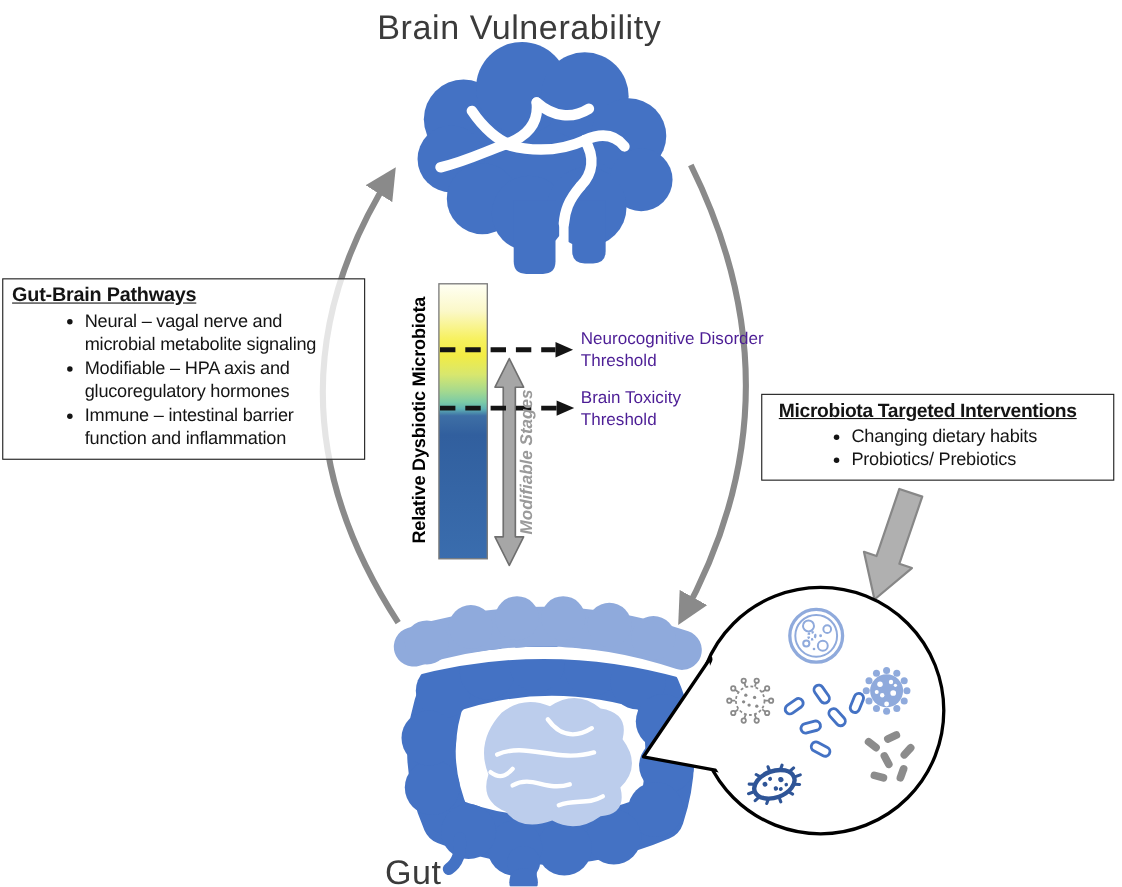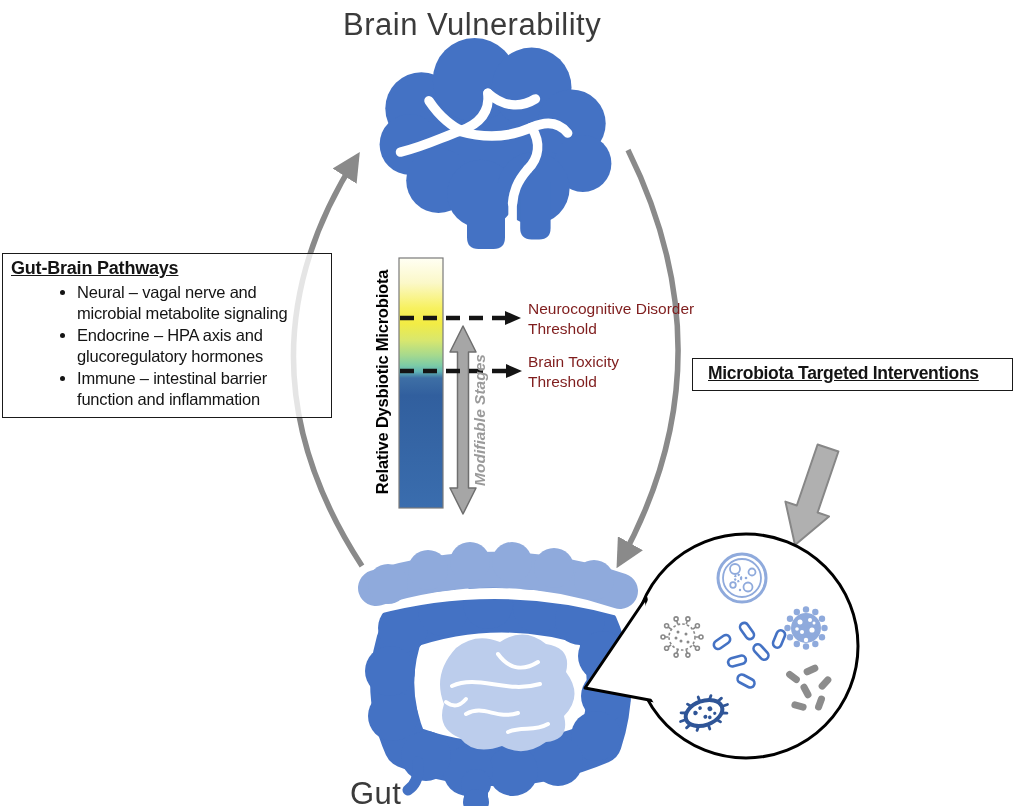--- a/index.html
+++ b/index.html
@@ -25,21 +25,21 @@
     letter-spacing:-0.2px;white-space:nowrap;
   }
   .info-box ul{
     margin:3px 0 0 0;padding:0 0 0 24px;list-style:disc;
   }
   .info-box li{
     font-size:16.5px;line-height:1.3;letter-spacing:-0.2px;margin-left:42px;
   }
   .box-interventions .box-title{font-size:17.5px;letter-spacing:-0.3px;}
   .threshold-label{
-    font-size:15.5px;line-height:1.28;color:#7f1d1d;white-space:nowrap;
+    font-size:15.5px;line-height:1.28;color:#4c1d95;white-space:nowrap;
   }
   .v-label{
     transform:translate(-50%,-50%) rotate(-90deg);
     white-space:nowrap;
   }
   .axis-label{
     font-weight:700;font-size:16.5px;letter-spacing:-0.2px;color:#000;
   }
   .modifiable-label{
     font-weight:700;font-style:italic;font-size:15.5px;color:#9a9a9a;
@@ -274,27 +274,31 @@
       </g>
     </g>
   </svg>
 
   <div class="abs big-label title" style="left:343px;top:7px;">Brain Vulnerability</div>
 
   <div class="abs info-box box-pathways" style="left:2px;top:253px;width:330px;">
     <div class="box-title">Gut-Brain Pathways</div>
     <ul>
         <li>Neural – vagal nerve and microbial metabolite signaling</li>
-        <li>Endocrine – HPA axis and glucoregulatory hormones</li>
+        <li>Modifiable – HPA axis and glucoregulatory hormones</li>
         <li>Immune – intestinal barrier function and inflammation</li>
       </ul>
   </div>
 
   <div class="abs info-box box-interventions" style="left:692px;top:358px;width:321px;padding-left:15px;">
     <div class="box-title">Microbiota Targeted Interventions</div>
+    <ul>
+        <li>Changing dietary habits</li>
+        <li>Probiotics/ Prebiotics</li>
+      </ul>
   </div>
 
   <div class="abs threshold-label" style="left:528px;top:299px;">
     <div>Neurocognitive Disorder</div>
     <div>Threshold</div>
   </div>
 
   <div class="abs threshold-label" style="left:528px;top:352px;">
     <div>Brain Toxicity</div>
     <div>Threshold</div>

